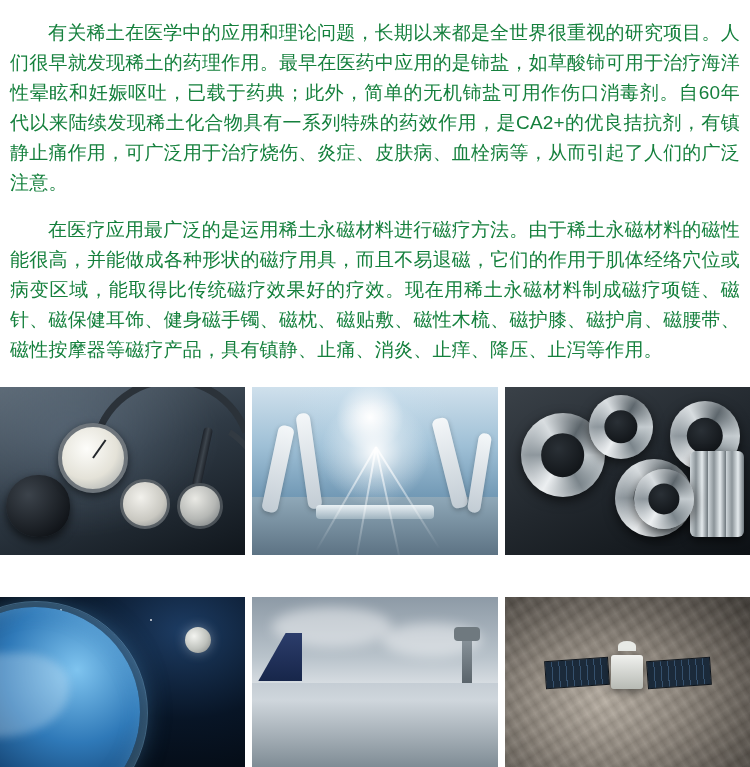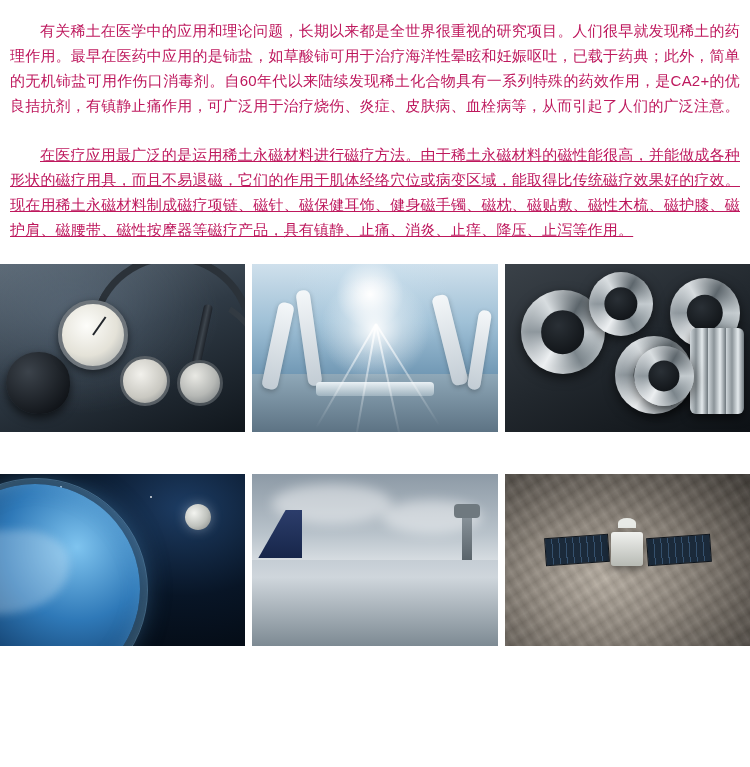--- a/index.html
+++ b/index.html
@@ -14,23 +14,23 @@
   .page {
     width: 750px;
     position: relative;
     overflow: hidden;
   }
   .text-block {
     padding: 0 10px;
     box-sizing: border-box;
   }
   .para {
-    font-size: 15px;
-    line-height: 25px;
-    color: #be185d;
+    font-size: 19px;
+    line-height: 30px;
+    color: #15803d;
     text-align: justify;
     text-justify: inter-ideograph;
     margin: 0;
     letter-spacing: 0.2px;
   }
   .para.indent {
     text-indent: 2em;
   }
   .section-top {
     padding-top: 18px;
@@ -335,21 +335,21 @@
     background: #e8eae6;
   }
 </style>
 </head>
 <body>
 
 <div class="page">
 
   <div class="text-block section-top">
     <p class="para indent">有关稀土在医学中的应用和理论问题，长期以来都是全世界很重视的研究项目。人们很早就发现稀土的药理作用。最早在医药中应用的是铈盐，如草酸铈可用于治疗海洋性晕眩和妊娠呕吐，已载于药典；此外，简单的无机铈盐可用作伤口消毒剂。自60年代以来陆续发现稀土化合物具有一系列特殊的药效作用，是CA2+的优良拮抗剂，有镇静止痛作用，可广泛用于治疗烧伤、炎症、皮肤病、血栓病等，从而引起了人们的广泛注意。</p>
-    <p class="para indent" style="margin-top:24px;text-decoration:underline;">在医疗应用最广泛的是运用稀土永磁材料进行磁疗方法。由于稀土永磁材料的磁性能很高，并能做成各种形状的磁疗用具，而且不易退磁，它们的作用于肌体经络穴位或病变区域，能取得比传统磁疗效果好的疗效。现在用稀土永磁材料制成磁疗项链、磁针、磁保健耳饰、健身磁手镯、磁枕、磁贴敷、磁性木梳、磁护膝、磁护肩、磁腰带、磁性按摩器等磁疗产品，具有镇静、止痛、消炎、止痒、降压、止泻等作用。</p>
+    <p class="para indent" style="margin-top:17px;">在医疗应用最广泛的是运用稀土永磁材料进行磁疗方法。由于稀土永磁材料的磁性能很高，并能做成各种形状的磁疗用具，而且不易退磁，它们的作用于肌体经络穴位或病变区域，能取得比传统磁疗效果好的疗效。现在用稀土永磁材料制成磁疗项链、磁针、磁保健耳饰、健身磁手镯、磁枕、磁贴敷、磁性木梳、磁护膝、磁护肩、磁腰带、磁性按摩器等磁疗产品，具有镇静、止痛、消炎、止痒、降压、止泻等作用。</p>
   </div>
 
   <div class="gallery">
     <div class="cell img-stethoscope">
       <div class="tube1"></div>
       <div class="tube2"></div>
       <div class="bulb"></div>
       <div class="gauge"></div>
       <div class="gauge2"></div>
       <div class="stem"></div>

